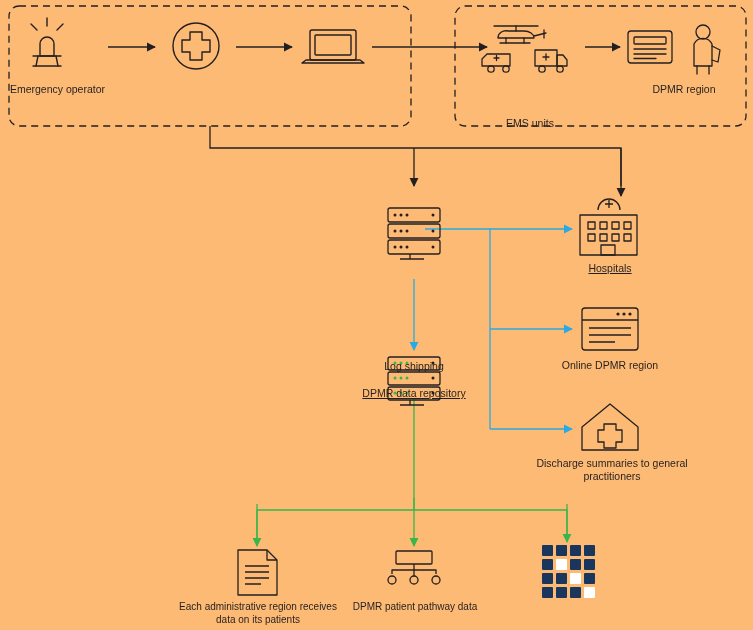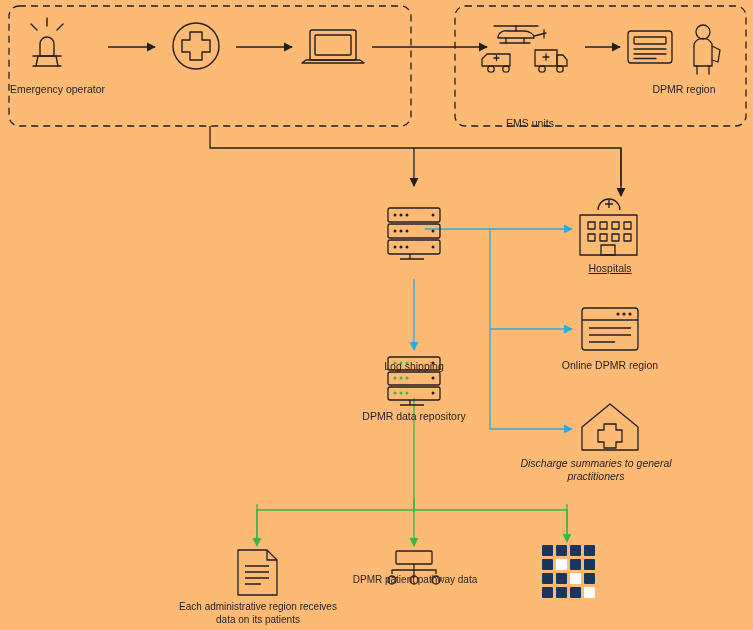--- a/index.html
+++ b/index.html
@@ -245,29 +245,29 @@
 
   <div class="label" style="left:0px; top:83px; width:115px;">Emergency operator</div>
 
 
 
   <div class="label" style="left:478px; top:83px; width:104px;margin-top:34px;">EMS units</div>
 
   <div class="label" style="left:626px; top:83px; width:116px;">DPMR region</div>
 
 
-  <div class="label" style="left:340px; top:410px; width:148px;">DPMR data repository</div>
+  <div class="label" style="left:340px; top:387px; width:148px;text-decoration:underline;">DPMR data repository</div>
 
   <div class="label" style="left:560px; top:262px; width:100px;text-decoration:underline;">Hospitals</div>
 
   <div class="label" style="left:544px; top:359px; width:132px;">Online DPMR region</div>
 
-  <div class="label" style="left:508px; top:457px; width:176px;font-style:italic;">Discharge summaries to general
+  <div class="label" style="left:524px; top:457px; width:176px;">Discharge summaries to general
 practitioners</div>
 
   <div class="label label-sm" style="left:168px; top:601px; width:180px;">Each administrative region receives
 data on its patients</div>
 
-  <div class="label label-sm" style="left:341px; top:574px; width:148px;">DPMR patient pathway data</div>
+  <div class="label label-sm" style="left:341px; top:601px; width:148px;">DPMR patient pathway data</div>
 
 
   <div class="label" style="left:364px; top:312px; width:100px;margin-top:48px;">Log shipping</div>
 </div>
 
 </body></html>

